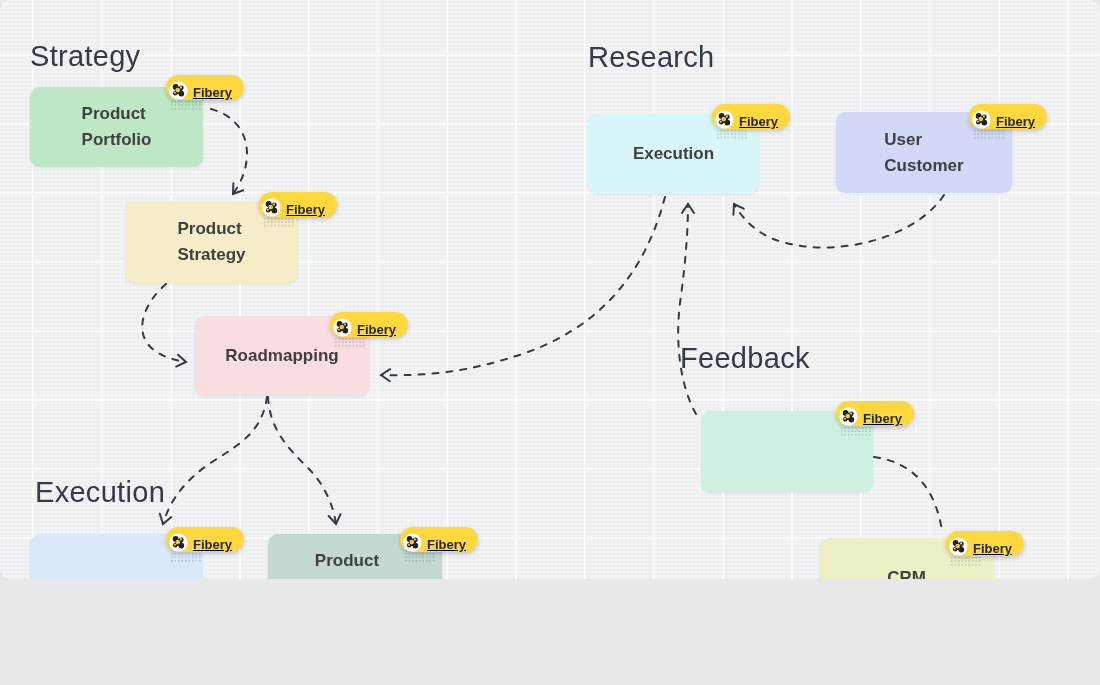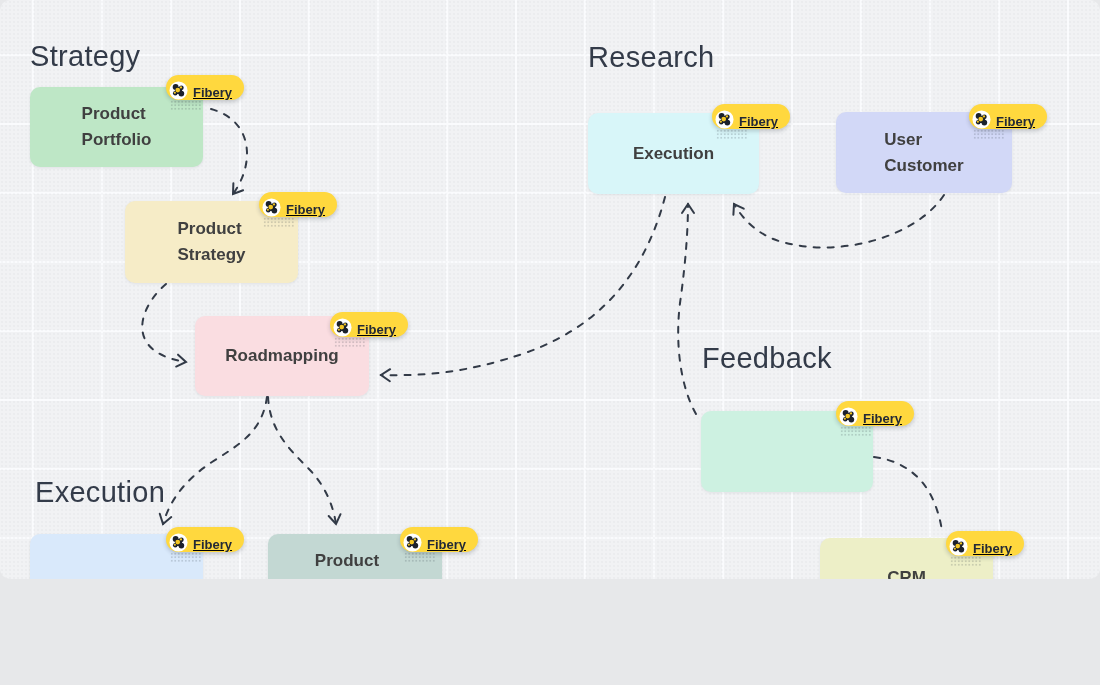--- a/index.html
+++ b/index.html
@@ -102,21 +102,21 @@
         <path d="M 665 197 C 648 262 610 322 528 352 C 468 373 425 376 381 375" class="conn" stroke="#323a47" marker-end="url(#arrowhead)"></path>
         <path d="M 696 414 C 678 382 675 334 681 296 C 686 258 688 228 688 204" class="conn" stroke="#323a47" marker-end="url(#arrowhead)"></path>
         <path d="M 944 195 C 916 237 842 257 786 243 C 760 237 744 221 734 204" class="conn" stroke="#323a47" marker-end="url(#arrowhead)"></path>
         <path d="M 874 457 C 906 461 925 480 934 502 C 939 514 941 524 942 531" class="conn" stroke="#323a47"></path>
       </g>
   </svg>
   <div id="titles">
       <div class="section-title" style="left: 30px; top: 40px; color: rgb(51, 59, 73);">Strategy</div>
       <div class="section-title" style="left: 588px; top: 41px; color: rgb(51, 59, 73);">Research</div>
       <div class="section-title" style="left: 35px; top: 476px; color: rgb(51, 59, 73);">Execution</div>
-      <div class="section-title" style="left: 702px; top: 342px; color: rgb(51, 59, 73);">Feedback</div>
+      <div class="section-title" style="left: 680px; top: 342px; color: rgb(51, 59, 73);">Feedback</div>
     </div>
   <div id="nodes">
       <div class="node" style="left: 30px; top: 87px; width: 173px; height: 80px; background: rgb(190, 231, 198);">
     <div class="node-label">Product
 Portfolio</div>
     <div class="badge" style="left: 136px; top: -12px; background: rgb(255, 216, 62);">
       <span class="badge-logo">
         <svg viewBox="0 0 20 20" xmlns="http://www.w3.org/2000/svg">
           <circle class="lg-bg" cx="10" cy="10" r="9.5" fill="#ffffff"></circle>
           <g class="lg-dark">

